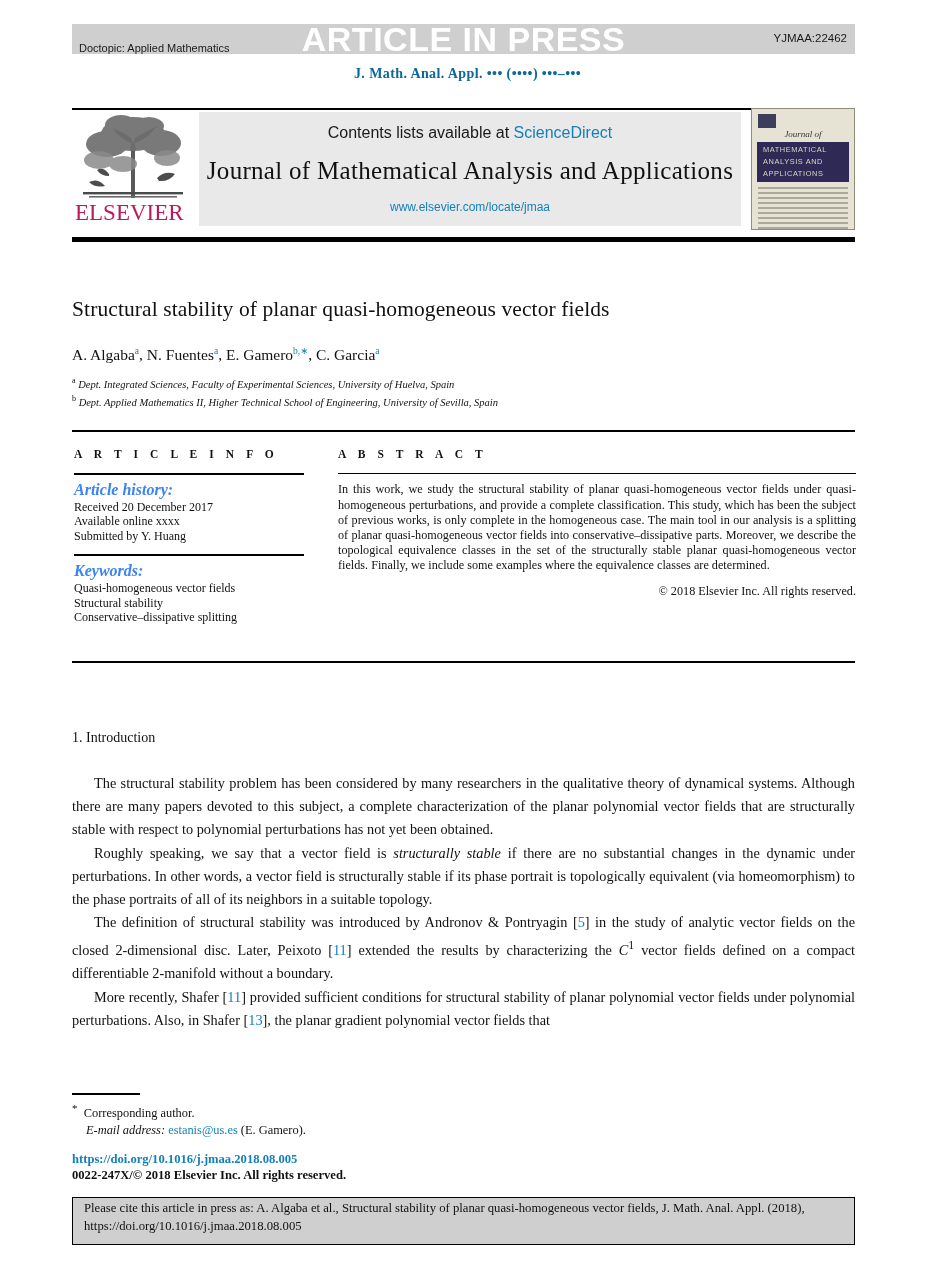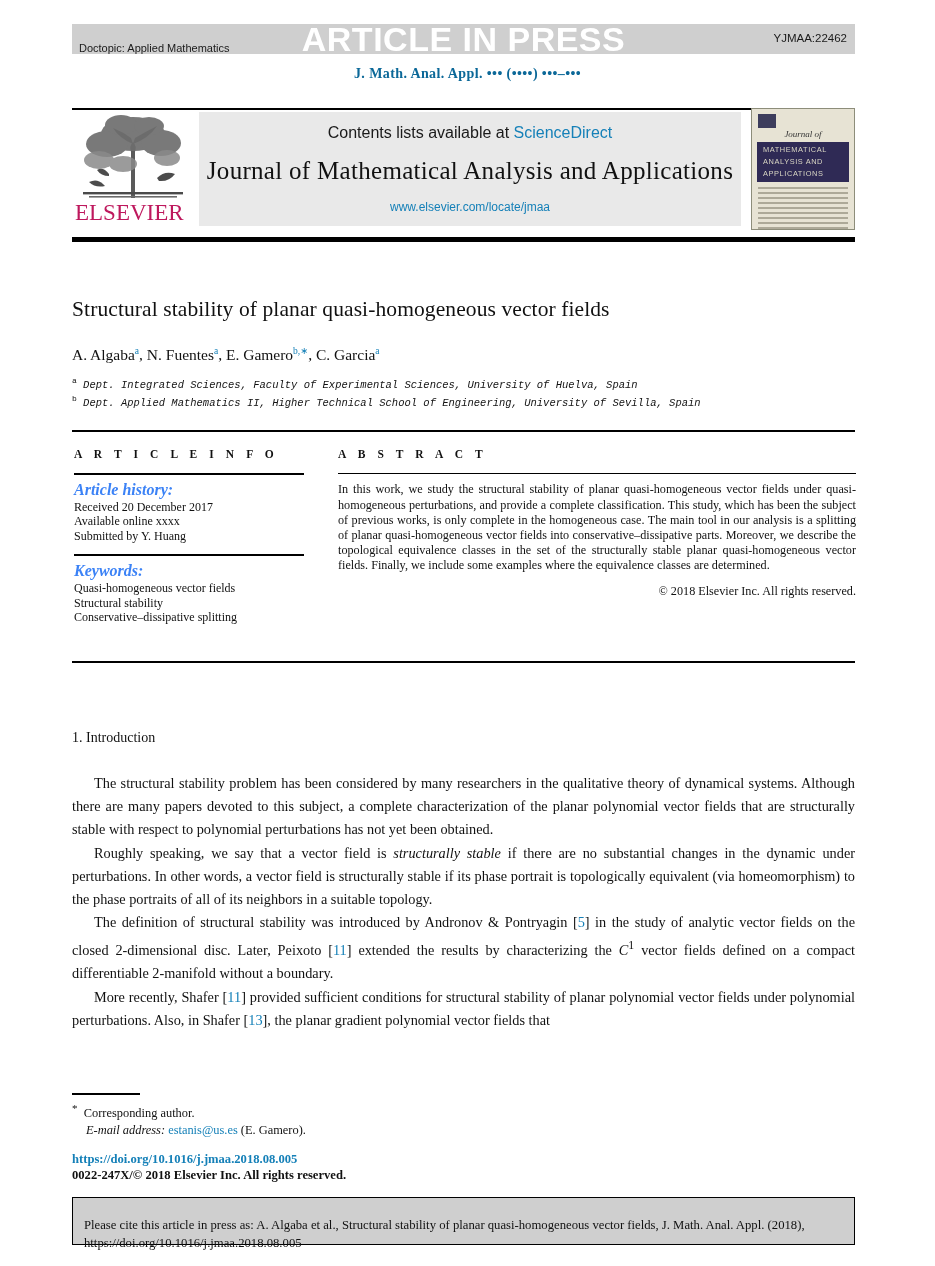--- a/index.html
+++ b/index.html
@@ -150,21 +150,21 @@
   }
   .authors {
     position: absolute; left: 72px; top: 345px; width: 783px;
     font-family: "Liberation Serif", serif;
     font-size: 15.5px;
     color: #111;
   }
   .authors sup { color: #1580b8; font-size: 9.5px; vertical-align: super; }
   .affils {
     position: absolute; left: 72px; top: 374px; width: 800px;
-    font-family: Liberation Mono, monospace;
+    font-family: Liberation Serif, serif;
     font-style: italic;
     font-size: 10.5px;
     color: #111;
     line-height: 14px;
   }
   .affils .mark { font-style: normal; font-size: 8px; vertical-align: super; }
 
   .rule-above-info {
     position: absolute; left: 72px; top: 430px; width: 783px; height: 2px;
     background: #000;
@@ -265,21 +265,21 @@
     font-family: "Liberation Serif", serif;
     font-size: 12.6px; color: #111;
     font-weight: bold;
   }
 
   
   .cite-box {
     position: absolute; left: 72px; top: 1197px; width: 783px; height: 48px;
     background: #cfcfcf;
     border: 1.6px solid #000;
-    padding: 19px 11px;
+    padding: 2px 11px;
     font-family: "Liberation Serif", serif;
     font-size: 12.7px;
     line-height: 17.5px;
     color: #111;
   }
 </style>
 </head>
 <body>
 
 <div class="press-band">

